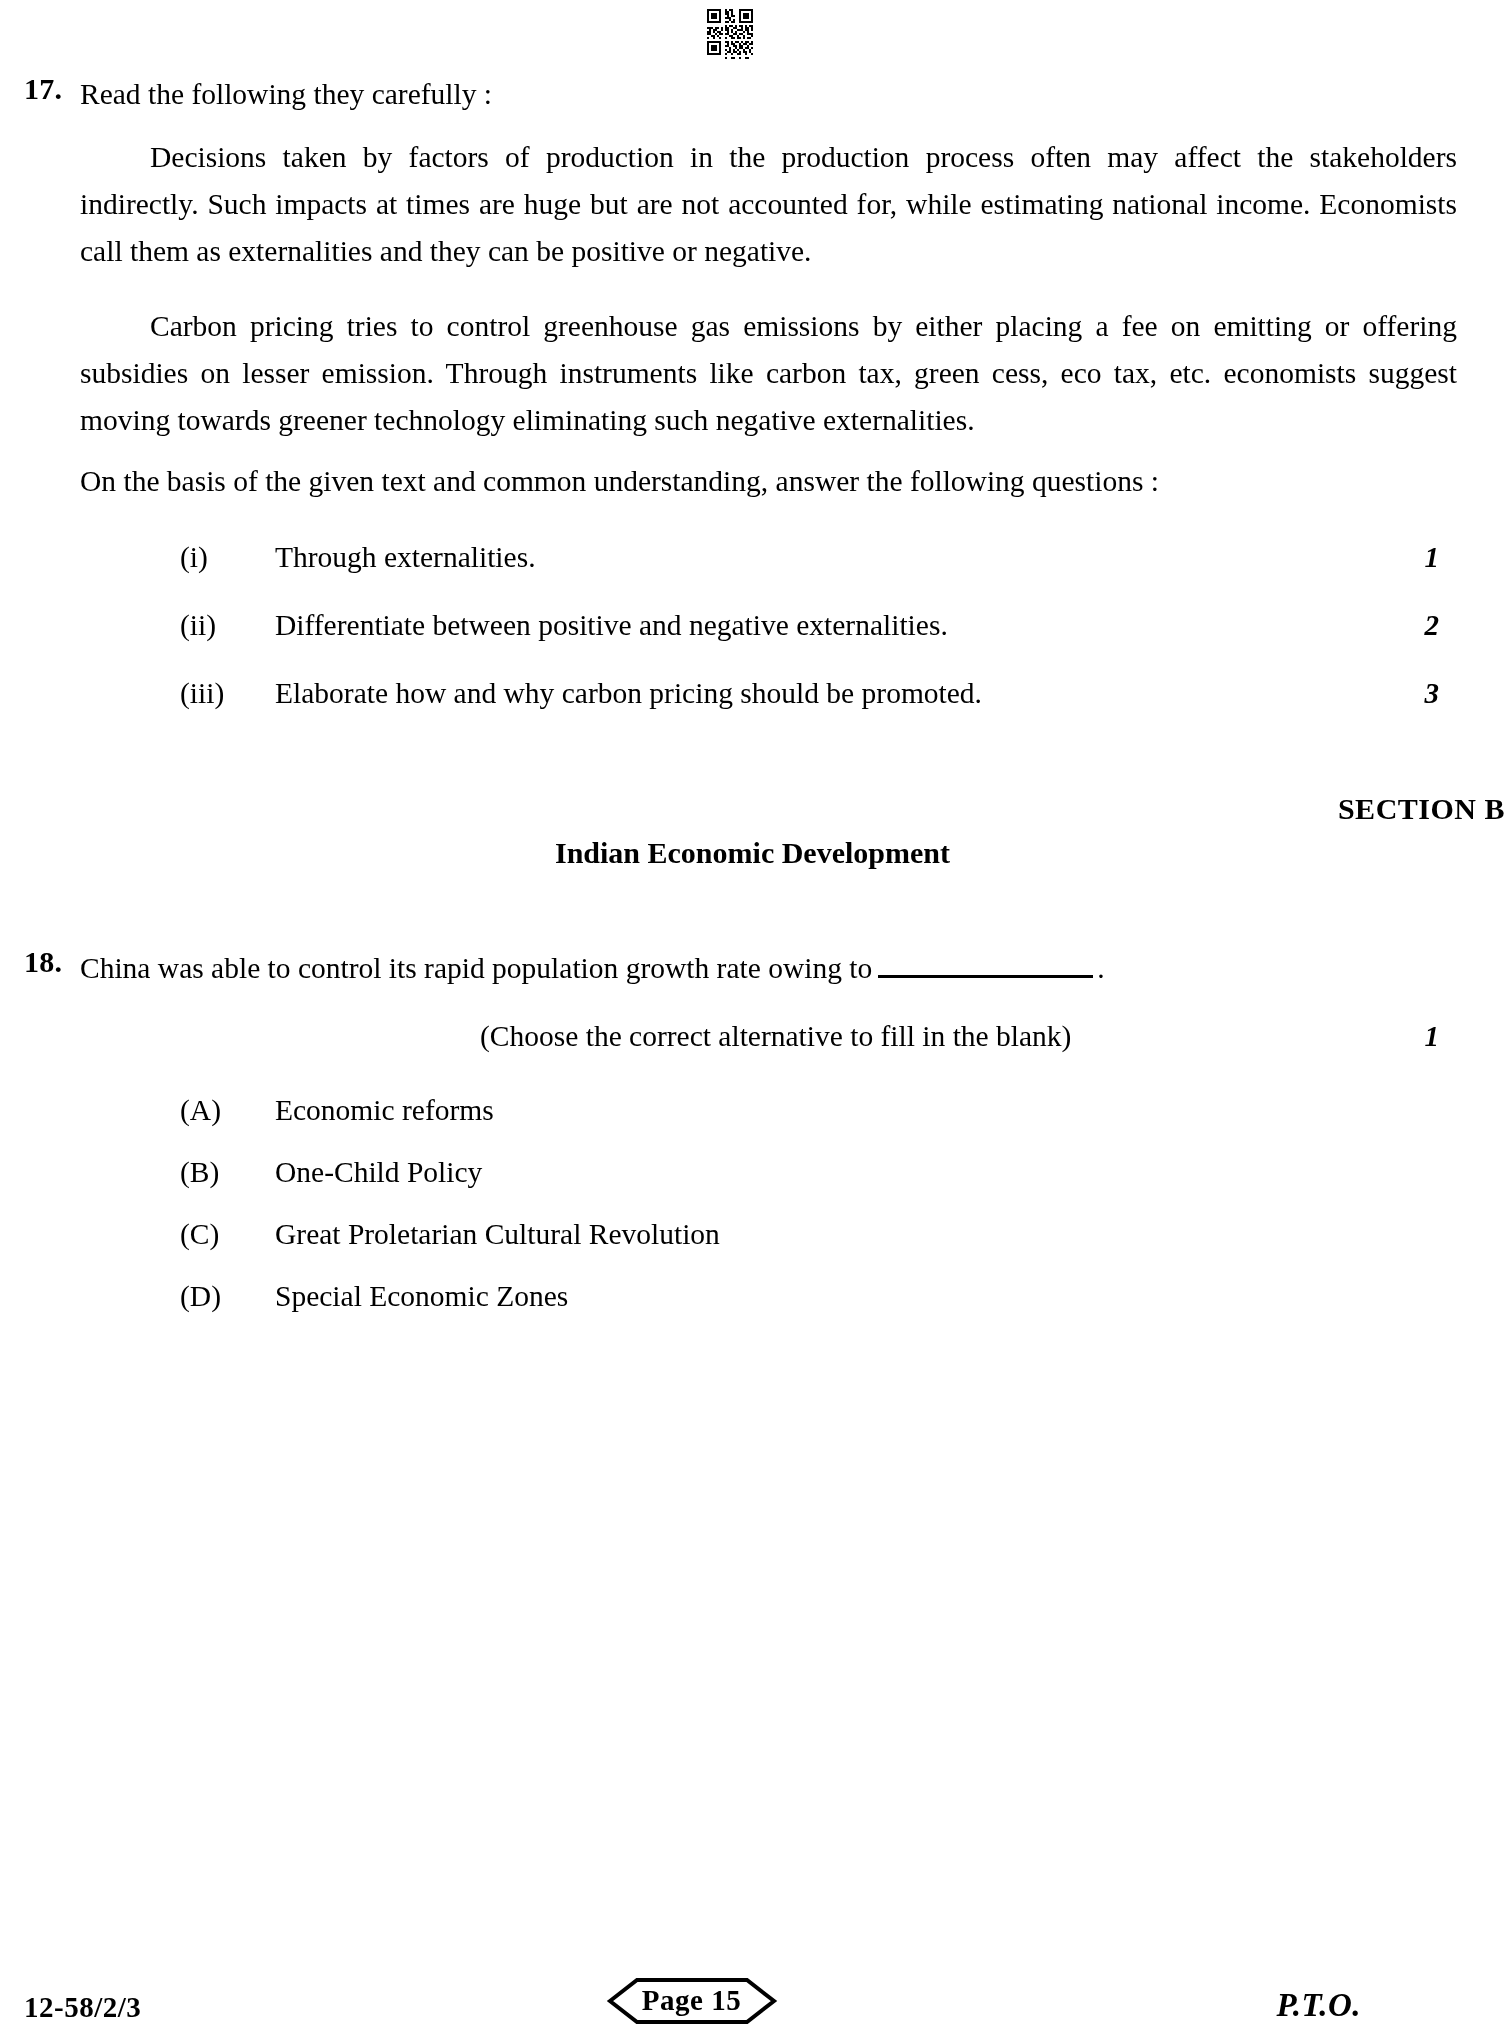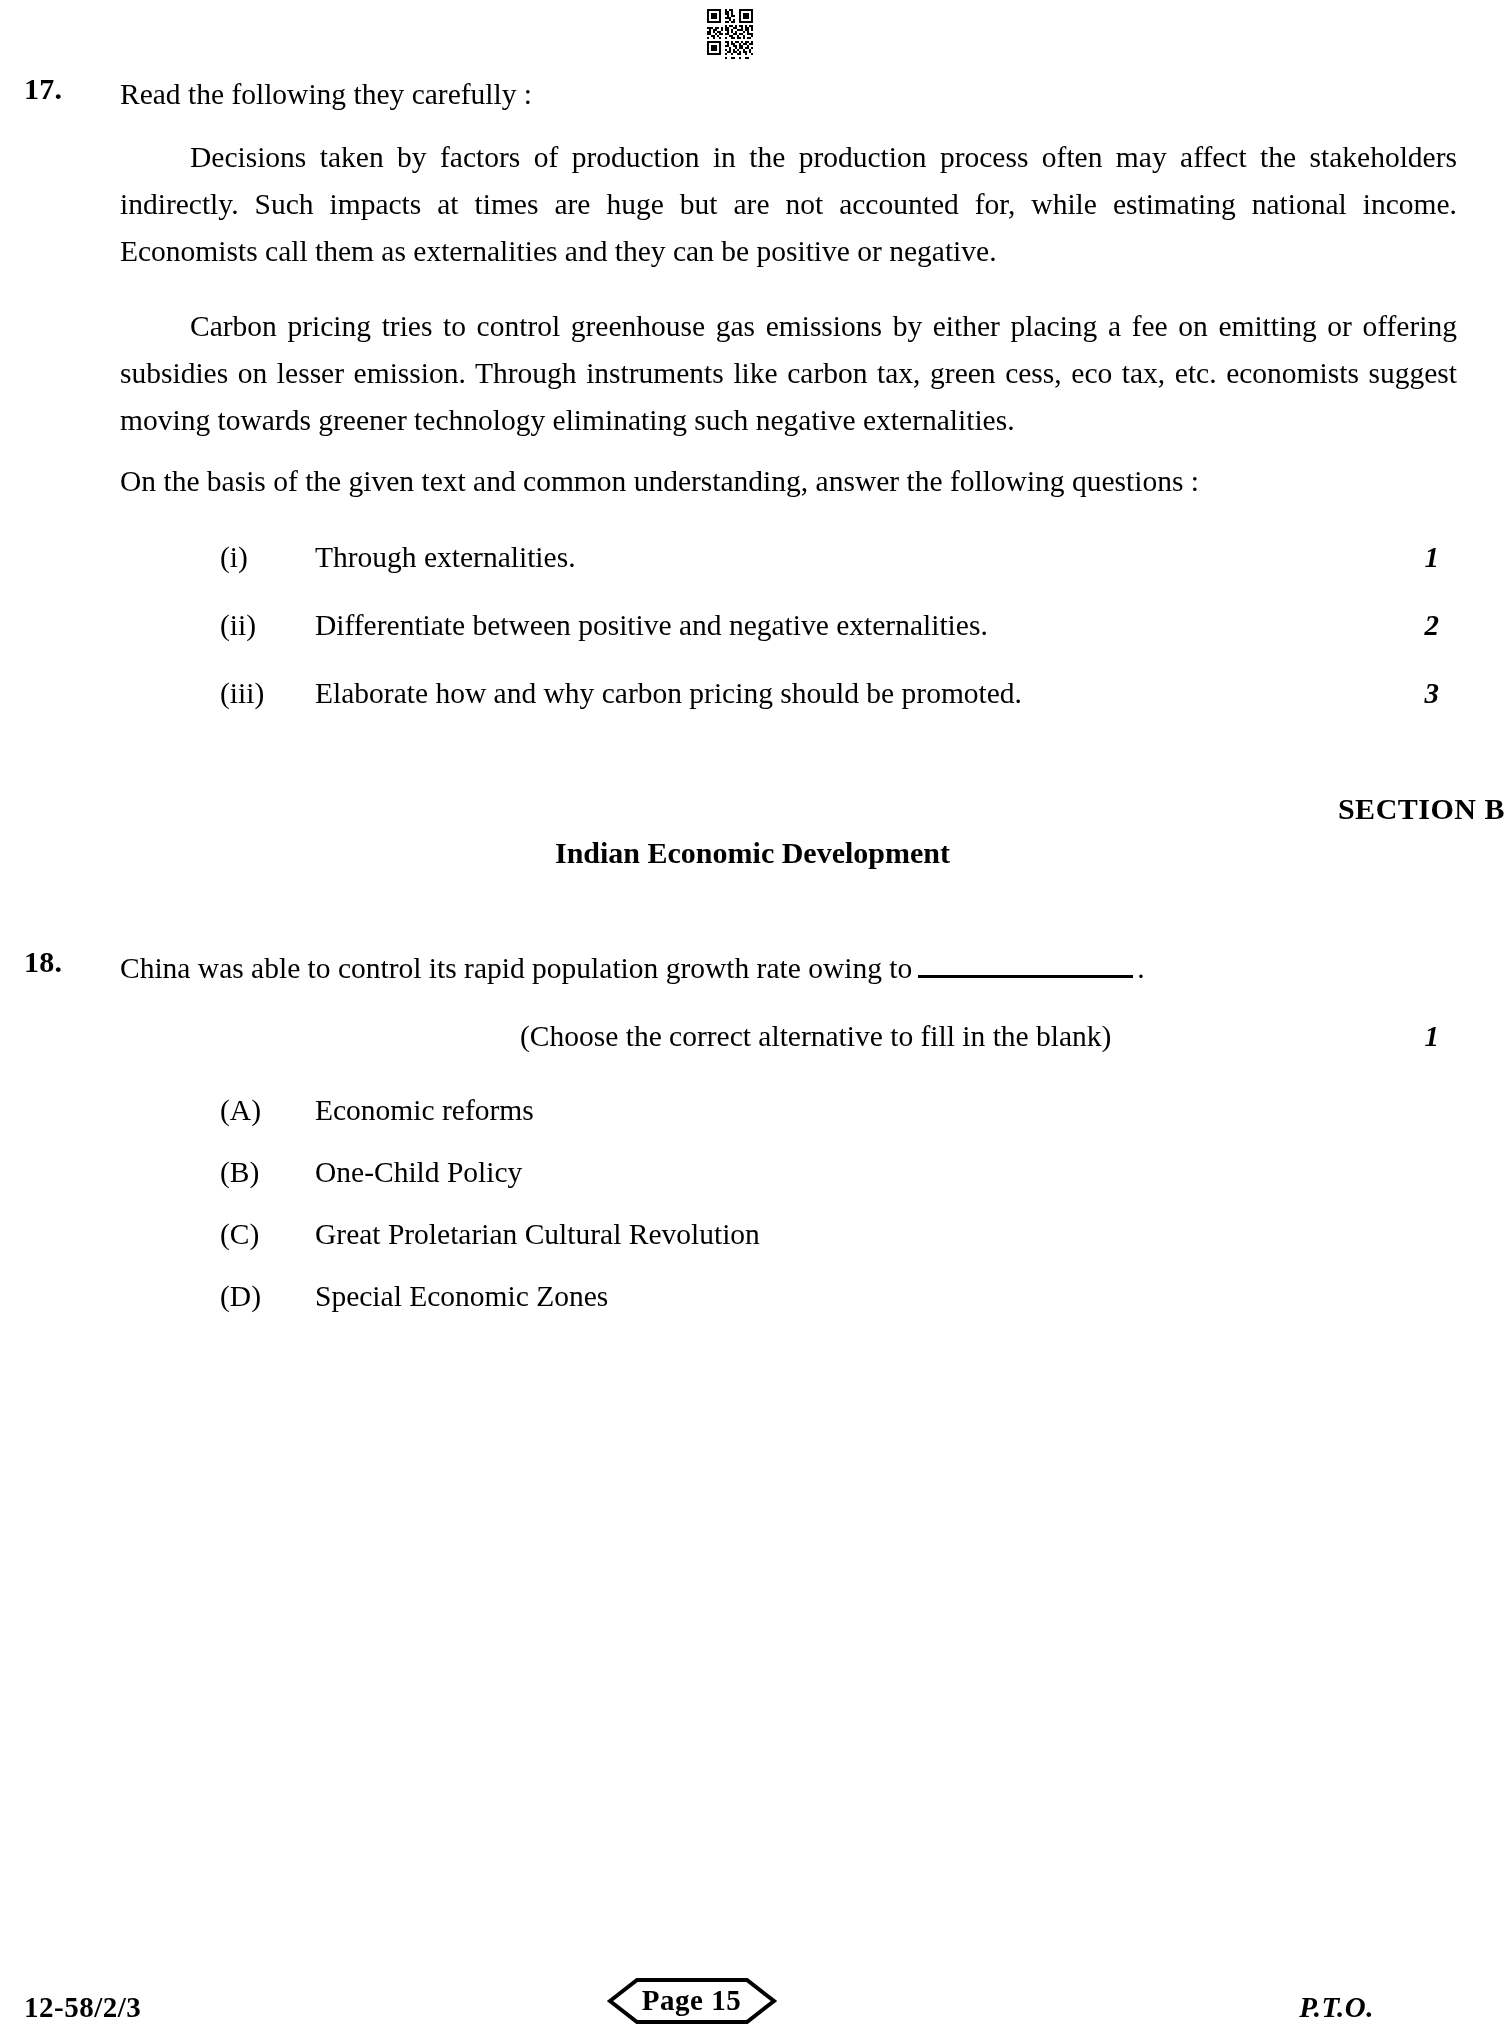--- a/index.html
+++ b/index.html
@@ -36,21 +36,21 @@
   
   .content {
     position: absolute;
     left: 0;
     top: 0;
     width: 1505px;
   }
 
   .qrow {
     position: relative;
-    padding-left: 120px;
+    padding-left: 80px;
     padding-right: 48px;
   }
 
   .qnum {
     position: absolute;
     left: 24px;
     top: 0;
     font-weight: bold;
     font-size: 30px;
     letter-spacing: 0.3px;
@@ -152,23 +152,23 @@
   .footer-code {
     position: absolute;
     left: 24px;
     bottom: 2px;
     font-size: 29px;
     font-weight: bold;
     letter-spacing: 0.5px;
   }
   .footer-pto {
     position: absolute;
-    right: 9px;
+    right: 22px;
     bottom: 2px;
-    font-size: 29px;
+    font-size: 33px;
     font-weight: bold;
     font-style: italic;
     letter-spacing: 0.5px;
   }
   .footer-page {
     position: absolute;
     left: 50%;
     transform: translateX(-50%);
     bottom: -2px;
     width: 300px;

